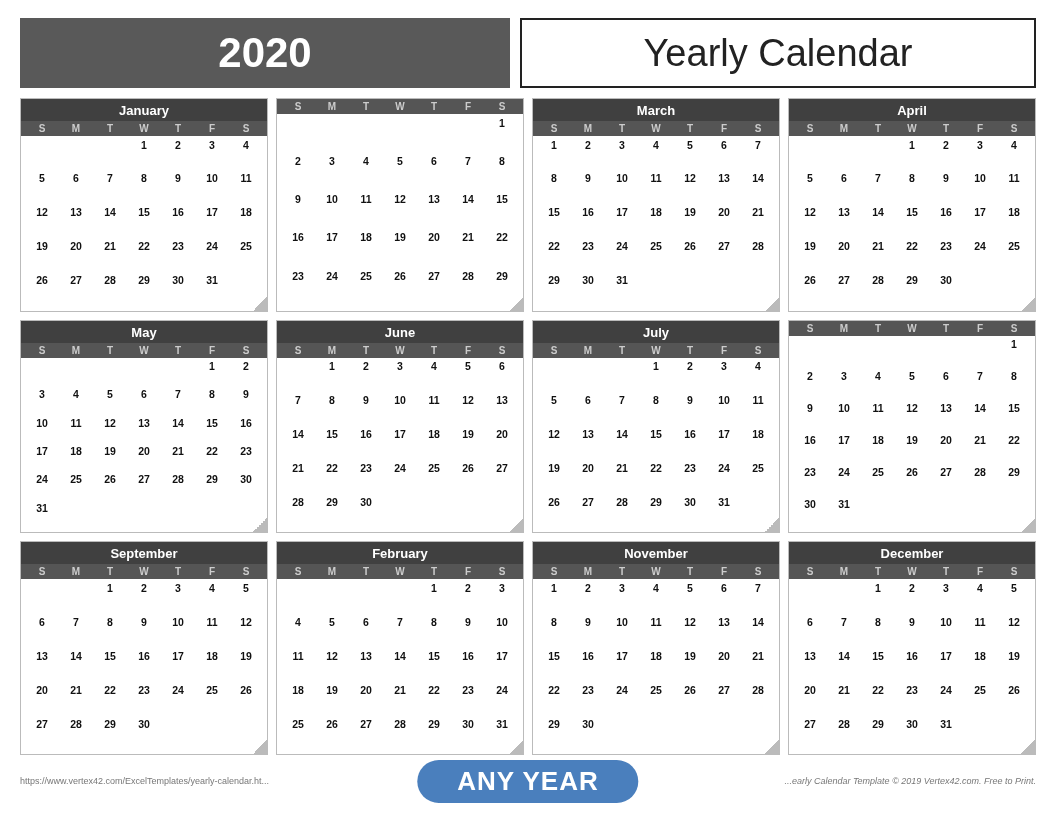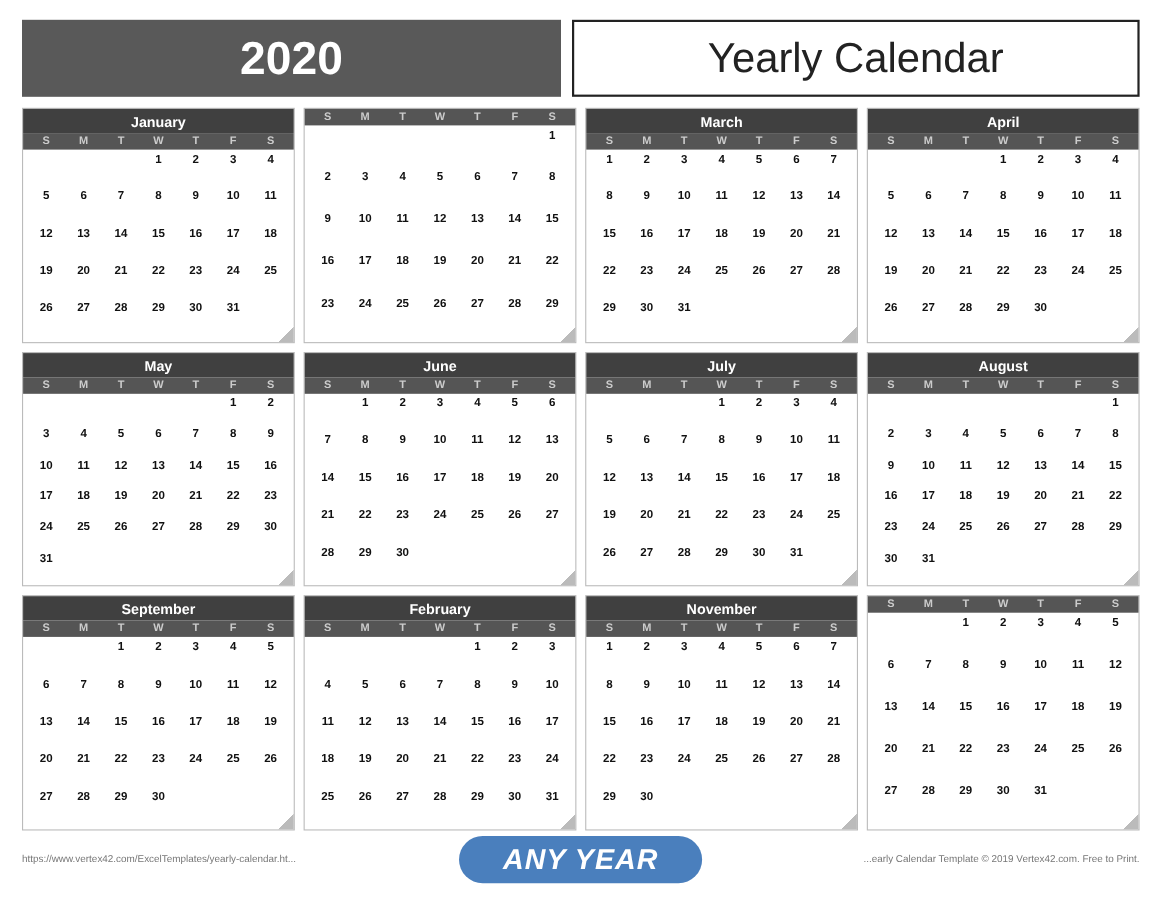--- a/index.html
+++ b/index.html
@@ -125,27 +125,27 @@
       position: absolute;
       left: 50%;
       transform: translateX(-50%);
       background: #4a7fbd;
       color: #fff;
       font-size: 26px;
       font-weight: bold;
       border-radius: 22px;
       padding: 6px 40px;
       letter-spacing: 1px;
-      font-style: italic;
     }
     .footer-right {
       font-size: 9px;
       color: #777;
       flex: 1;
       text-align: right;
+      font-style: italic;
     }
   </style>
 </head>
 <body>
 
 <div class="page">
   <div class="header">
     <div class="year-box">2020</div>
     <div class="title-box">Yearly Calendar</div>
   </div>
@@ -475,21 +475,20 @@
           <div class="day-cell">25</div>
           <div class="day-cell">26</div>
           <div class="day-cell">27</div>
           <div class="day-cell">28</div>
           <div class="day-cell">29</div>
           <div class="day-cell">30</div>
           <div class="day-cell">31</div>
         </div>
       </div>
       <div class="month-block">
-        <div class="month-header">August</div>
         <div class="dow-row">
           <div class="dow-cell">S</div>
           <div class="dow-cell">M</div>
           <div class="dow-cell">T</div>
           <div class="dow-cell">W</div>
           <div class="dow-cell">T</div>
           <div class="dow-cell">F</div>
           <div class="dow-cell">S</div>
         </div>
         <div class="days-grid">
@@ -665,20 +664,21 @@
           <div class="day-cell">24</div>
           <div class="day-cell">25</div>
           <div class="day-cell">26</div>
           <div class="day-cell">27</div>
           <div class="day-cell">28</div>
           <div class="day-cell">29</div>
           <div class="day-cell">30</div>
         </div>
       </div>
       <div class="month-block">
+        <div class="month-header">December</div>
         <div class="dow-row">
           <div class="dow-cell">S</div>
           <div class="dow-cell">M</div>
           <div class="dow-cell">T</div>
           <div class="dow-cell">W</div>
           <div class="dow-cell">T</div>
           <div class="dow-cell">F</div>
           <div class="dow-cell">S</div>
         </div>
         <div class="days-grid">

